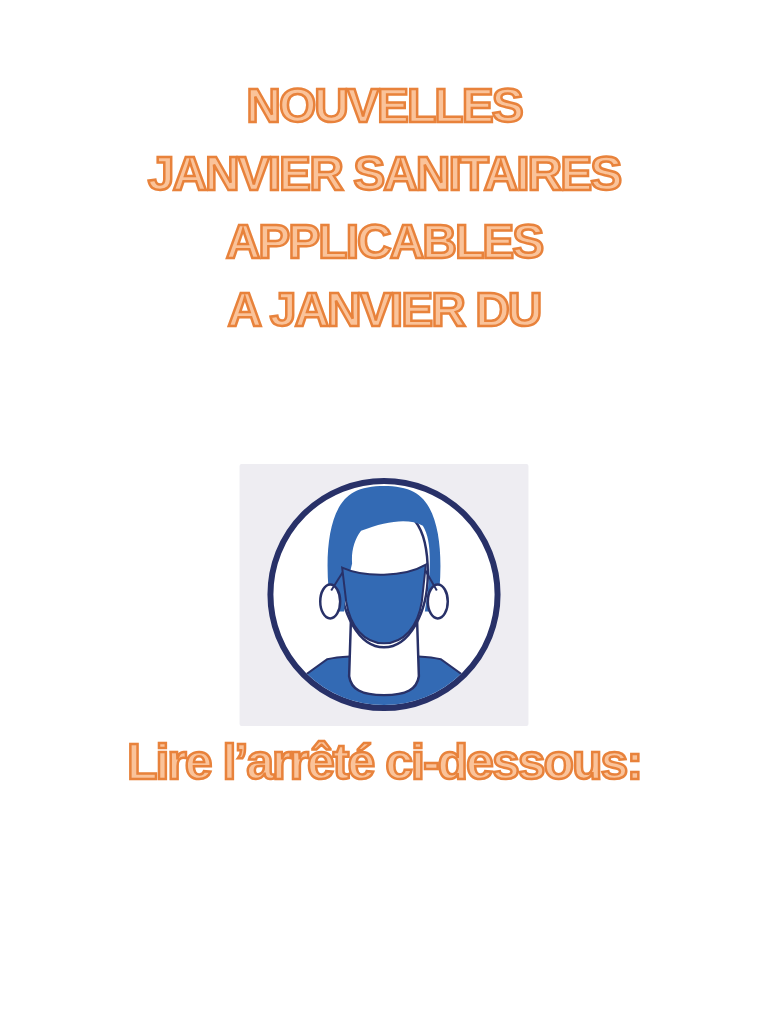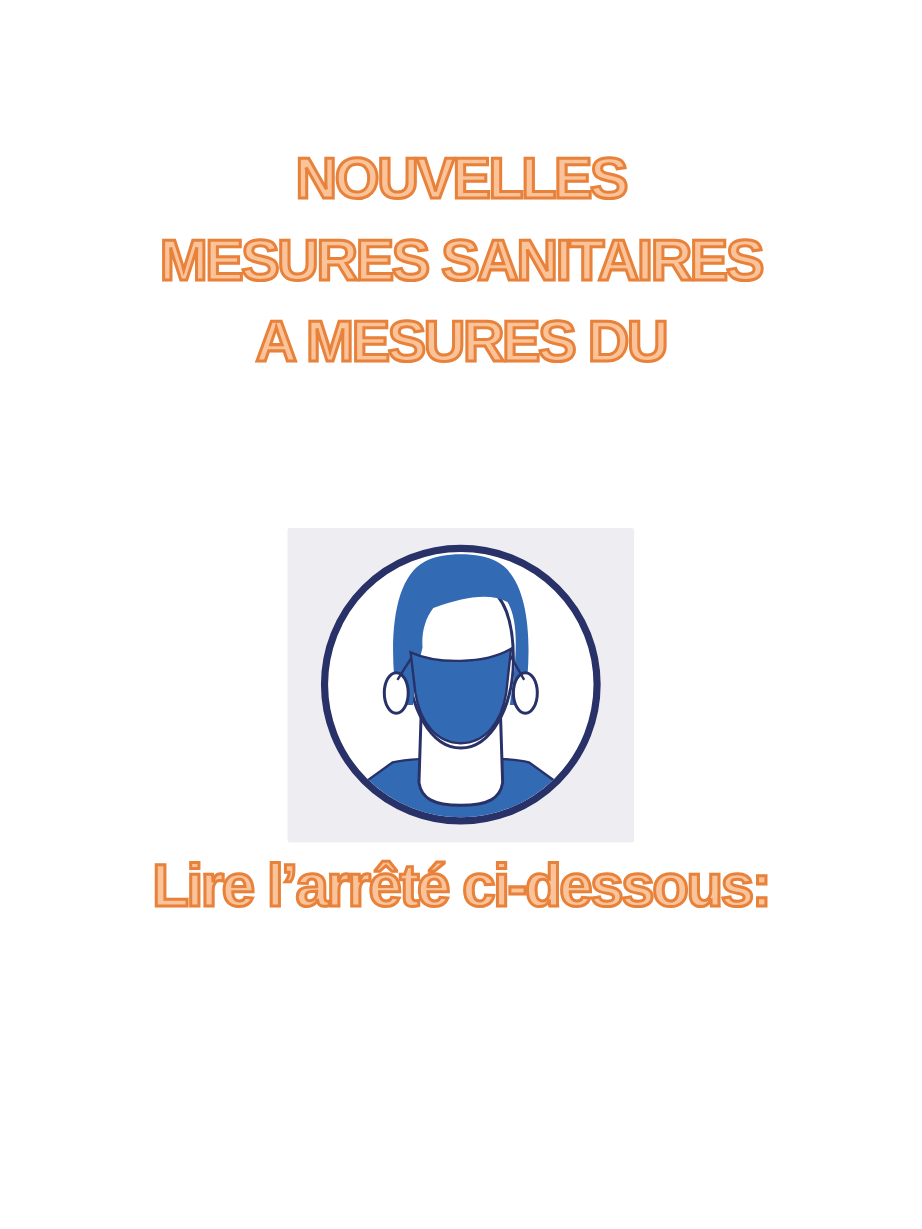--- a/index.html
+++ b/index.html
@@ -18,21 +18,21 @@
     background: #ffffff;
   }
   .wordart {
     font-weight: 700;
     color: #FAC39A;
     -webkit-text-stroke: 2.5px #E8823B;
     text-stroke: 2.5px #E8823B;
     letter-spacing: -2px;
   }
   .title {
-    margin-top: 116px;
+    margin-top: 72px;
     text-align: center;
     font-size: 48px;
     line-height: 68px;
   }
   .title .line {
     white-space: nowrap;
   }
   .icon-wrap {
     width: 292px;
     height: 264px;
@@ -50,22 +50,23 @@
     white-space: nowrap;
   }
 </style>
 </head>
 <body>
 
 <div class="page">
 
   <div class="title wordart">
     <div class="line">NOUVELLES</div>
-    <div class="line">MESURES SANITAIRES</div>
-    <div class="line">A MESURES DU</div>
+    <div class="line">JANVIER SANITAIRES</div>
+    <div class="line">APPLICABLES</div>
+    <div class="line">A JANVIER DU</div>
   </div>
 
   <div class="icon-wrap">
     <svg viewBox="0 0 290 265" xmlns="http://www.w3.org/2000/svg" aria-hidden="true">
 
       <rect x="0" y="0" width="290" height="263" rx="2" fill="#EEEDF2"></rect>
 
       <circle cx="145" cy="131" r="114" fill="#ffffff" stroke="#283168" stroke-width="6"></circle>
       <defs>
         <clipPath id="circClip">

